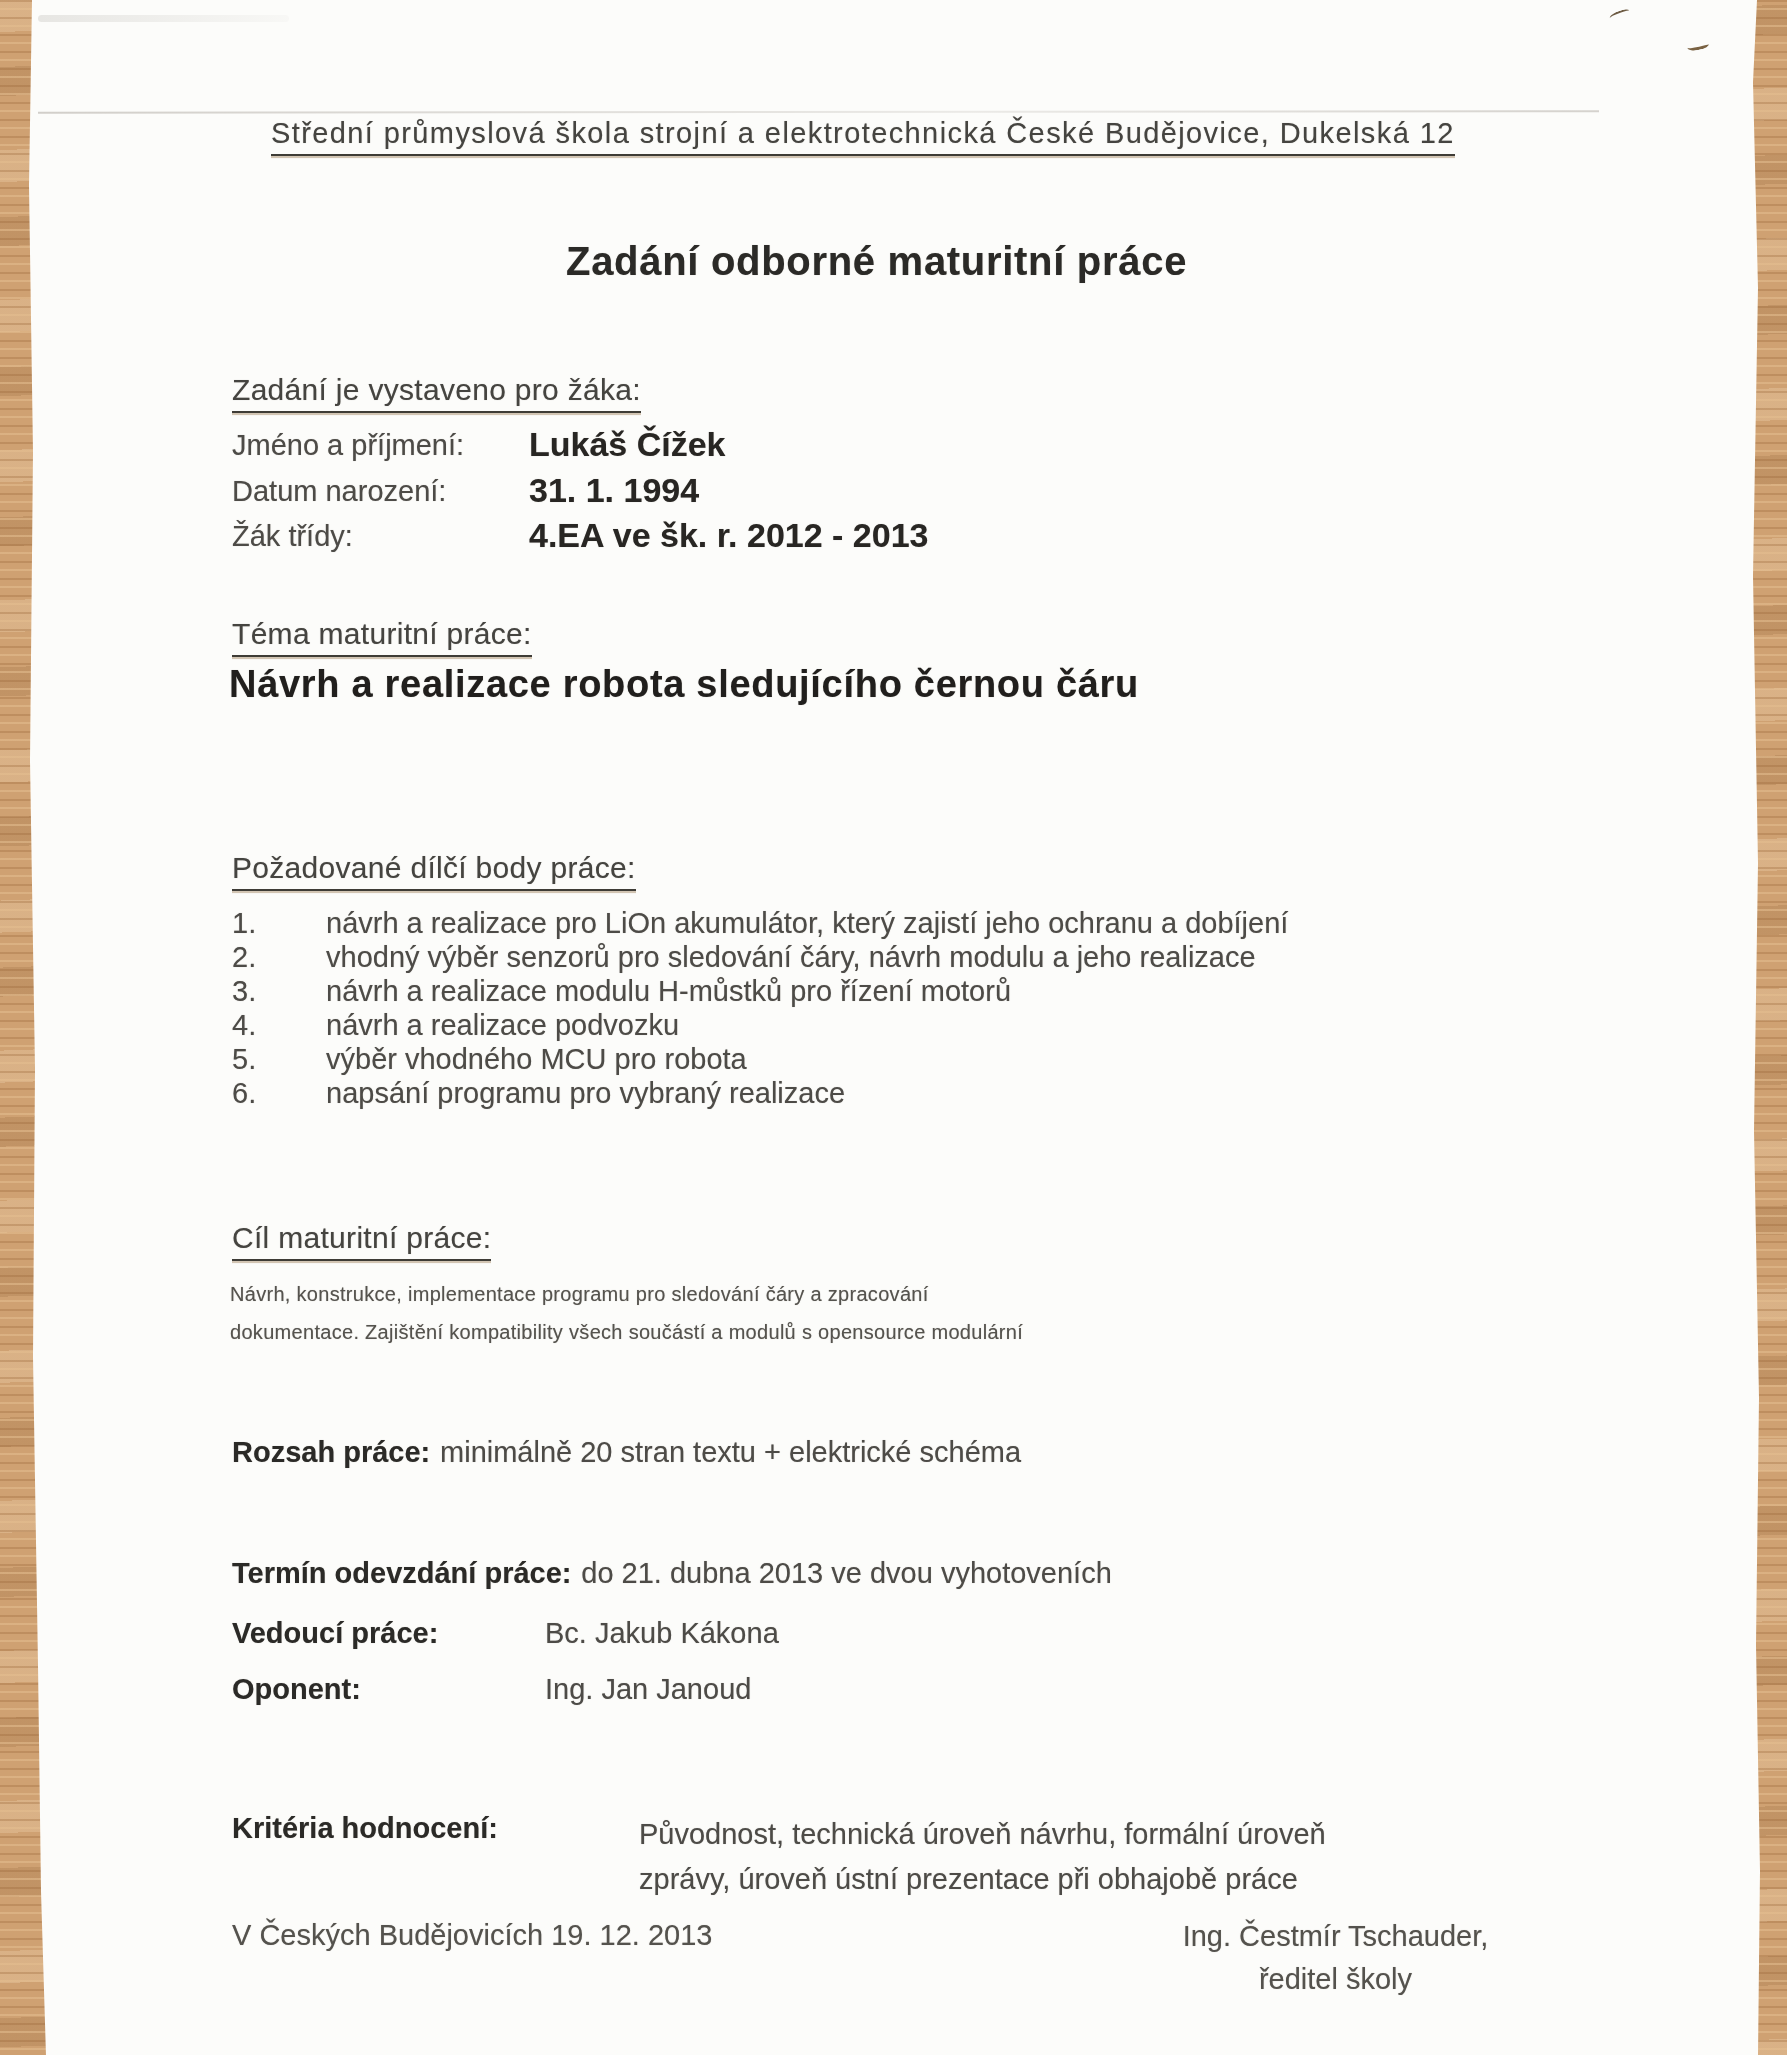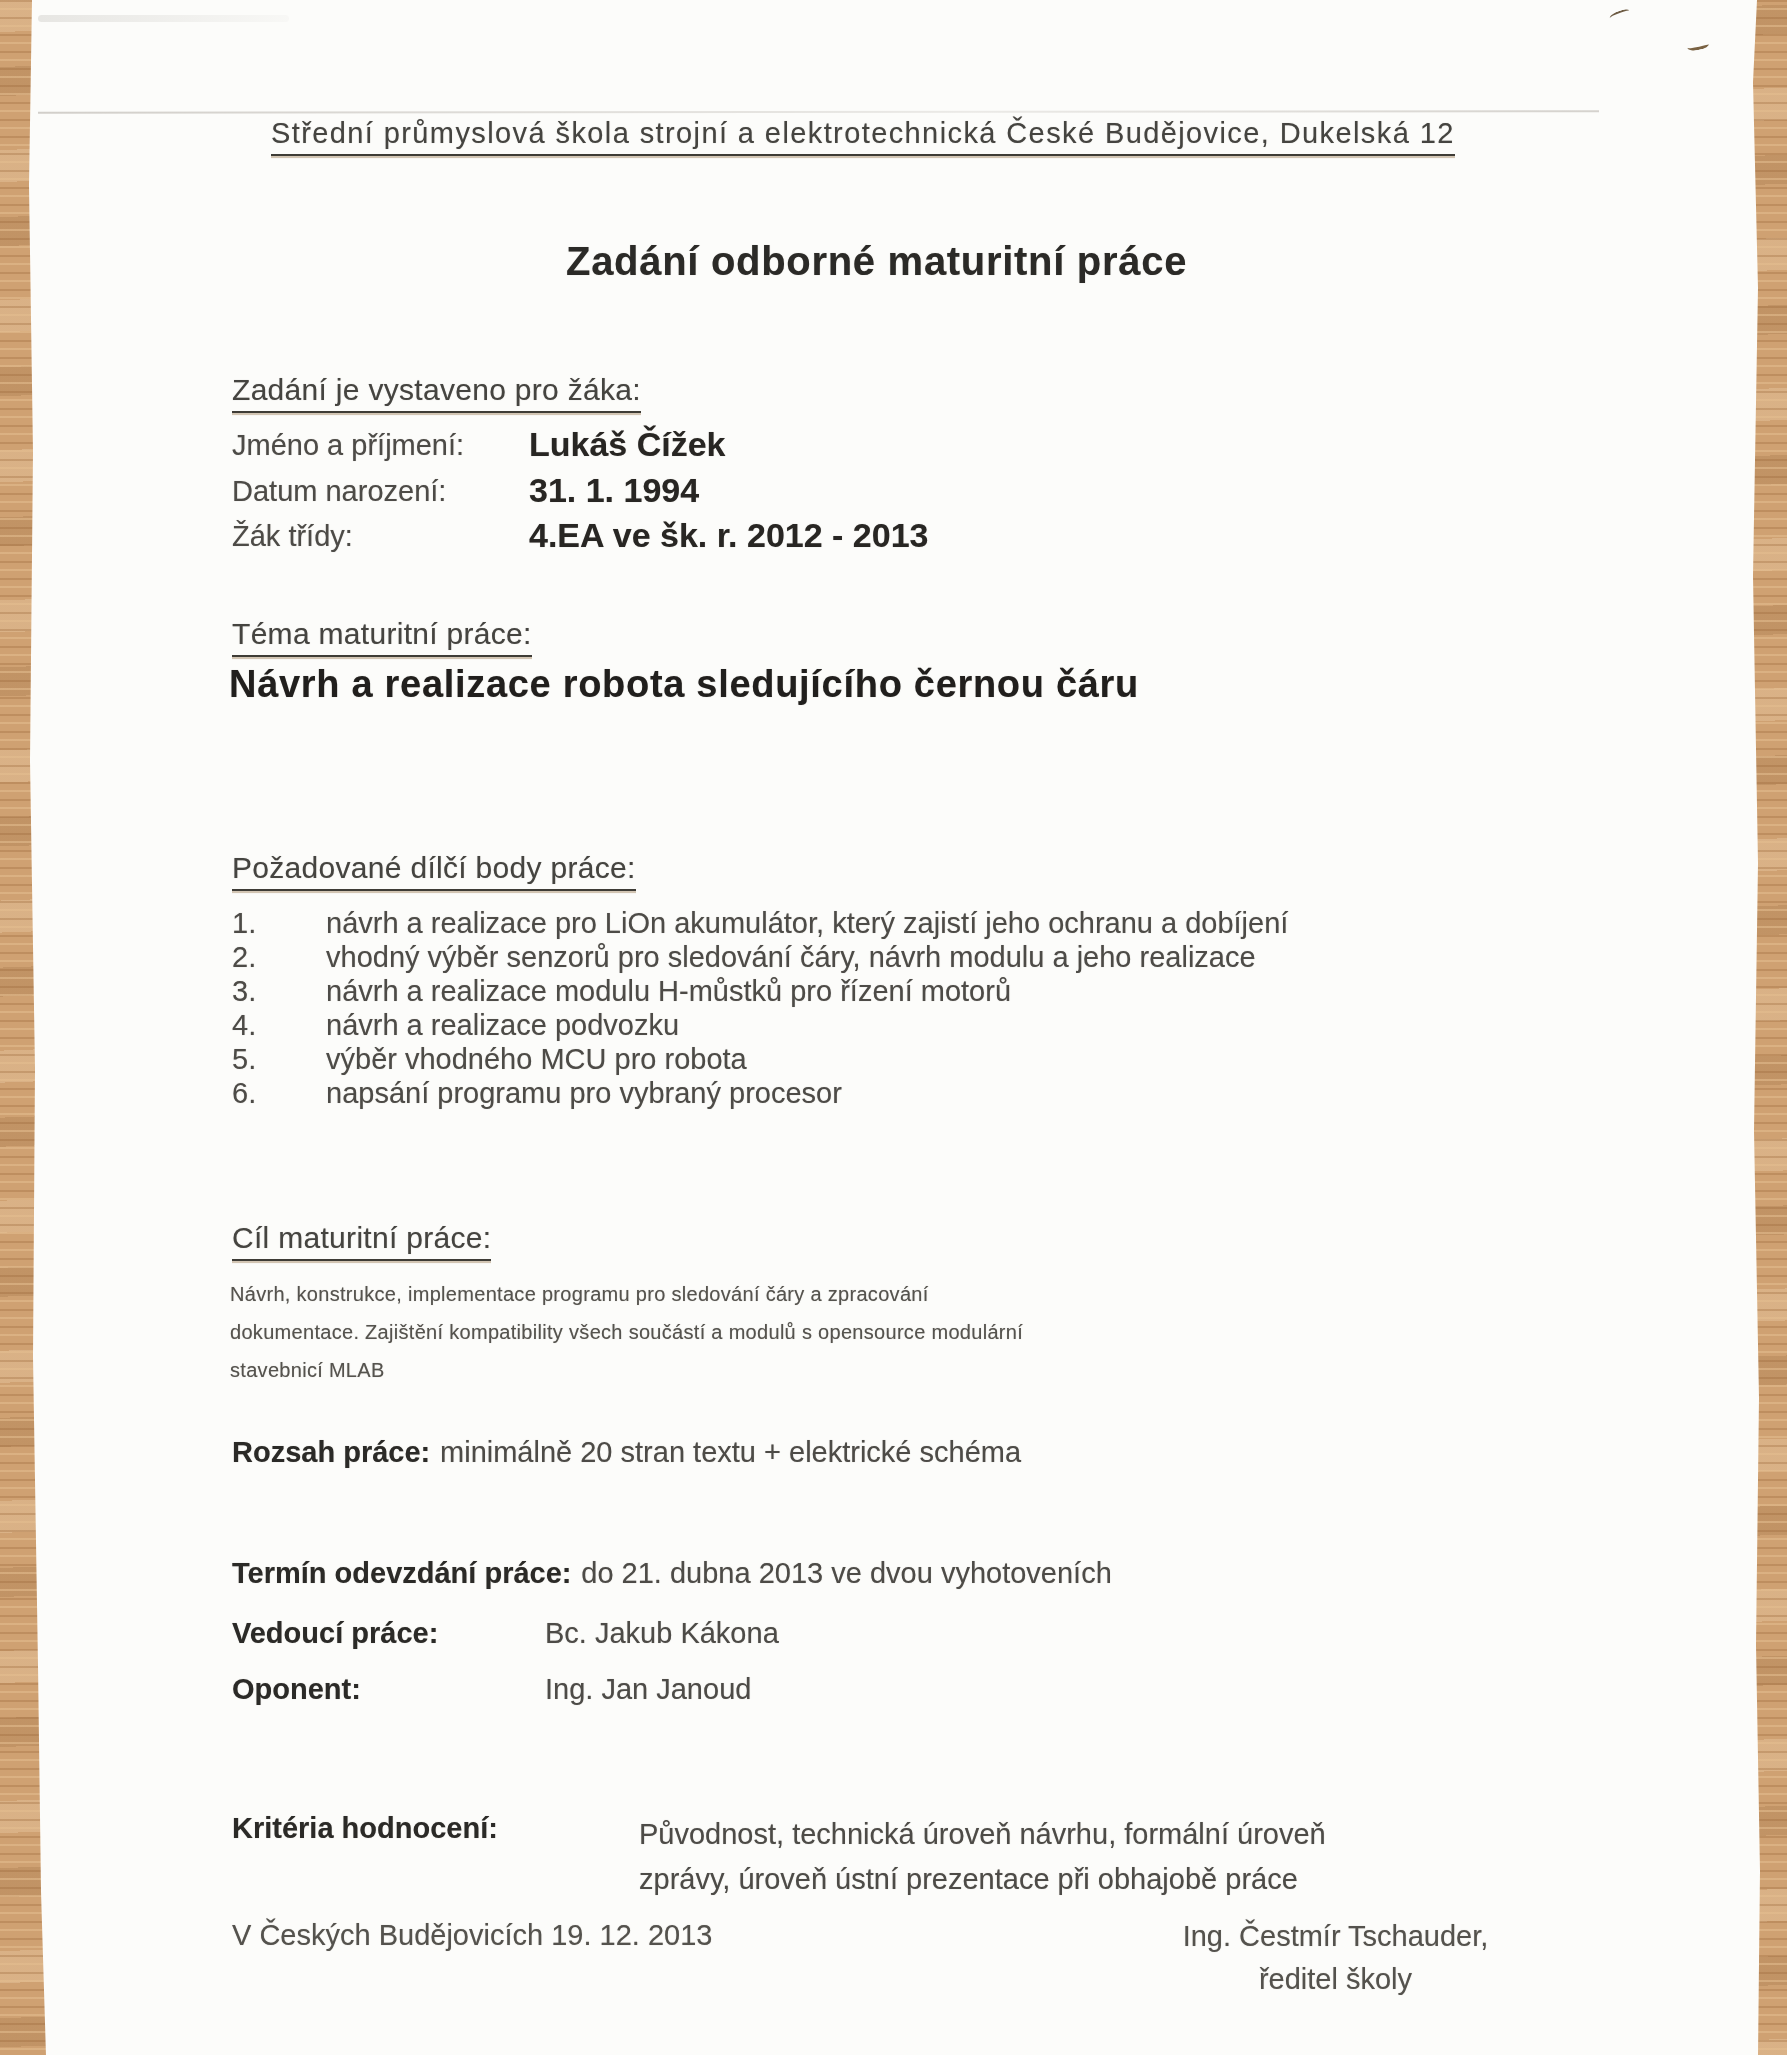--- a/index.html
+++ b/index.html
@@ -152,31 +152,30 @@
       <div class="req-item">
         <span class="num" data-bind="document.requirements_section.items.3.number">4.</span>
         <span class="txt" data-bind="document.requirements_section.items.3.text">návrh a realizace podvozku</span>
       </div>
       <div class="req-item">
         <span class="num" data-bind="document.requirements_section.items.4.number">5.</span>
         <span class="txt" data-bind="document.requirements_section.items.4.text">výběr vhodného MCU pro robota</span>
       </div>
       <div class="req-item">
         <span class="num" data-bind="document.requirements_section.items.5.number">6.</span>
-        <span class="txt" data-bind="document.requirements_section.items.5.text">napsání programu pro vybraný procesor</span>
+        <span class="txt" data-bind="document.requirements_section.items.5.text">napsání programu pro vybraný realizace</span>
       </div>
     </div>
 
     <div class="abs goal-heading h-underlined soft">
       <span class="u" data-bind="document.goal_section.heading">Cíl maturitní práce:</span>
     </div>
     <div class="abs goal-par soft">
       <div data-bind="document.goal_section.lines.0">Návrh, konstrukce, implementace programu pro sledování čáry a zpracování</div>
       <div data-bind="document.goal_section.lines.1">dokumentace. Zajištění kompatibility všech součástí a modulů s opensource modulární</div>
-      <div data-bind="document.goal_section.lines.2">stavebnicí MLAB</div>
     </div>
 
     <div class="abs pair-row scope-row soft">
       <span class="lbl" data-bind="document.scope.label">Rozsah práce:</span><span class="rest" data-bind="document.scope.value">minimálně 20 stran textu + elektrické schéma</span>
     </div>
 
     <div class="abs pair-row deadline-row soft">
       <span class="lbl" data-bind="document.deadline.label">Termín odevzdání práce:</span><span class="rest" data-bind="document.deadline.value">do 21. dubna 2013 ve dvou vyhotoveních</span>
     </div>
 

